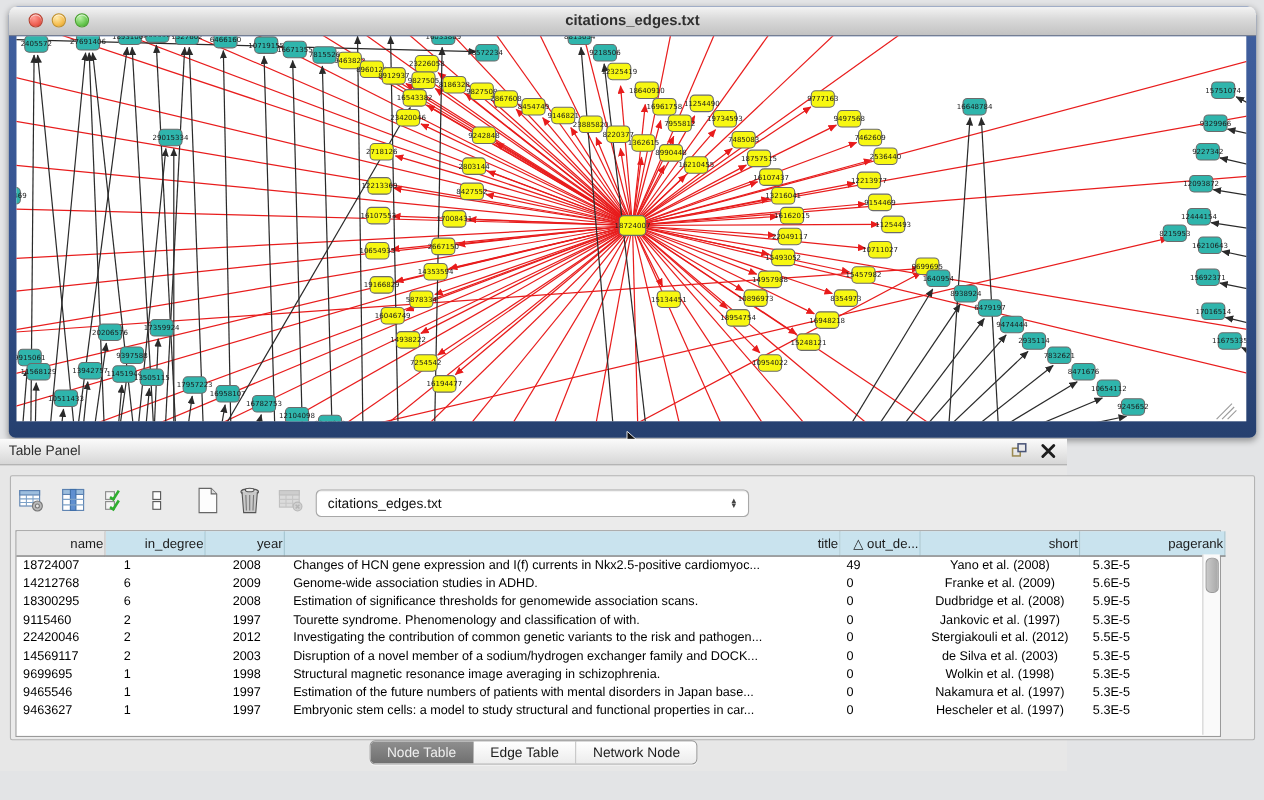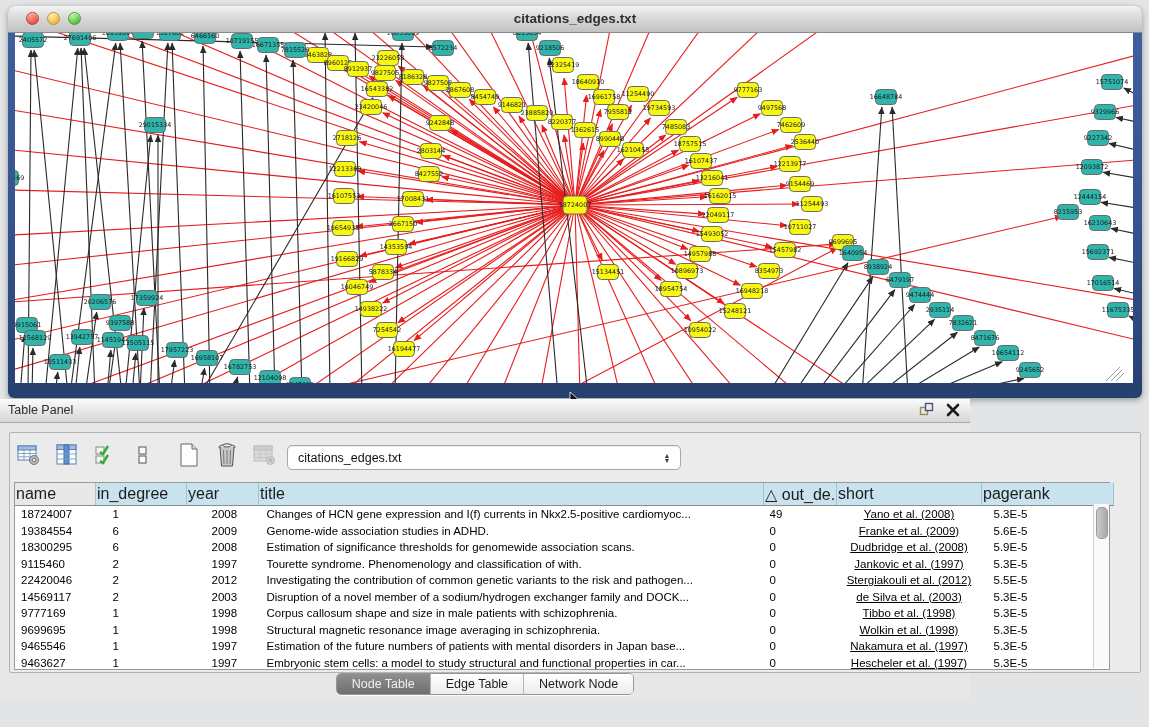--- a/index.html
+++ b/index.html
@@ -29,26 +29,26 @@
   .inner-box{position:absolute;left:9px;top:33px;width:1130px;height:239px;background:#ebebeb;border:1px solid #b3b3b3;border-radius:2px;}
   .toolbar{position:absolute;left:6px;top:5px;height:34px;display:flex;align-items:center;gap:12px;}
   .tb-btn{width:26px;height:26px;display:flex;align-items:center;justify-content:center;background:transparent;border:none;padding:0;cursor:default;}
   .dropdown{position:absolute;left:277px;top:12px;width:392px;height:23px;background:#ffffff;border:1px solid #a8a8a8;border-radius:5px;
     box-shadow:inset 0 1px 1px rgba(0,0,0,.08);display:flex;align-items:center;}
   .dropdown .val{flex:1;padding-left:10px;font-size:12.5px;color:#111;}
   .dropdown .stepper{width:18px;display:flex;flex-direction:column;align-items:center;line-height:5px;font-size:7px;color:#444;padding-right:4px;}
 
   .data-table{position:absolute;left:4px;top:49px;width:1094px;height:186px;background:#fff;border:1px solid #9a9a9a;}
   table{border-collapse:collapse;table-layout:fixed;width:1078px;font-size:11.5px;color:#000;}
-  th{height:20px;font-weight:400;font-size:16px;color:#1c1c1c;border-right:1px solid #9fc2cf;border-bottom:1px solid #8d8d8d;
-     background:#c9e3ee;text-align:left;overflow:hidden;white-space:nowrap;}
+  th{height:20px;font-weight:400;font-size:12px;color:#1c1c1c;border-right:1px solid #9fc2cf;border-bottom:1px solid #8d8d8d;
+     background:#c9e3ee;text-align:right;overflow:hidden;white-space:nowrap;}
   th.gray{background:#e8e8e8;border-right:1px solid #bcbcbc;}
   td{height:16.5px;line-height:16.5px;padding:0 0 0 6px;overflow:hidden;white-space:nowrap;text-overflow:clip;}
   td.c-in{padding-left:17px;} td.c-year{padding-left:25px;} td.c-title{padding-left:8px;}
-  td.c-short{text-align:center;padding-left:0;text-decoration:underline;} td.c-pr{padding-left:12px;}
+  td.c-short{text-align:center;padding-left:0;} td.c-pr{padding-left:12px;}
   .vscroll{position:absolute;right:0;top:21px;width:15px;height:164px;background:#fafafa;border-left:1px solid #d0d0d0;}
   .vthumb{position:absolute;left:2px;top:3px;width:10px;height:30px;border-radius:5px;background:linear-gradient(90deg,#c9c9c9,#a9a9a9);border:1px solid #9b9b9b;}
 
   .tabs-bar{position:absolute;left:0;top:274px;width:100%;display:flex;justify-content:center;}
   .seg{display:inline-flex;border:1px solid #979797;border-radius:5px;overflow:hidden;background:#fcfcfc;box-shadow:0 1px 0 rgba(255,255,255,.8);}
   .seg-item{padding:3px 15px;font-size:12.5px;color:#1d1d1d;border-right:1px solid #b5b5b5;background:linear-gradient(180deg,#ffffff,#ececec);}
   .seg-item:last-child{border-right:none;}
   .seg-item.sel{background:linear-gradient(180deg,#8f8f8f,#6f6f6f);color:#efefef;}
 
   
@@ -825,21 +825,21 @@
               <tr>
                 <td>18724007</td>
                 <td class="c-in">1</td>
                 <td class="c-year">2008</td>
                 <td class="c-title">Changes of HCN gene expression and I(f) currents in Nkx2.5-positive cardiomyoc...</td>
                 <td>49</td>
                 <td class="c-short">Yano et al. (2008)</td>
                 <td class="c-pr">5.3E-5</td>
               </tr>
               <tr>
-                <td>19384554</td>
+                <td>14212768</td>
                 <td class="c-in">6</td>
                 <td class="c-year">2009</td>
                 <td class="c-title">Genome-wide association studies in ADHD.</td>
                 <td>0</td>
                 <td class="c-short">Franke et al. (2009)</td>
                 <td class="c-pr">5.6E-5</td>
               </tr>
               <tr>
                 <td>18300295</td>
                 <td class="c-in">6</td>
@@ -870,29 +870,20 @@
               <tr>
                 <td>14569117</td>
                 <td class="c-in">2</td>
                 <td class="c-year">2003</td>
                 <td class="c-title">Disruption of a novel member of a sodium/hydrogen exchanger family and DOCK...</td>
                 <td>0</td>
                 <td class="c-short">de Silva et al. (2003)</td>
                 <td class="c-pr">5.3E-5</td>
               </tr>
               <tr>
-                <td>9777169</td>
-                <td class="c-in">1</td>
-                <td class="c-year">1998</td>
-                <td class="c-title">Corpus callosum shape and size in male patients with schizophrenia.</td>
-                <td>0</td>
-                <td class="c-short">Tibbo et al. (1998)</td>
-                <td class="c-pr">5.3E-5</td>
-              </tr>
-              <tr>
                 <td>9699695</td>
                 <td class="c-in">1</td>
                 <td class="c-year">1998</td>
                 <td class="c-title">Structural magnetic resonance image averaging in schizophrenia.</td>
                 <td>0</td>
                 <td class="c-short">Wolkin et al. (1998)</td>
                 <td class="c-pr">5.3E-5</td>
               </tr>
               <tr>
                 <td>9465546</td>

